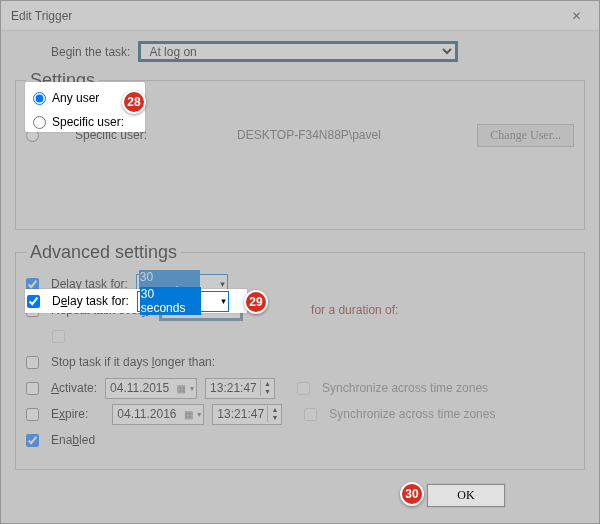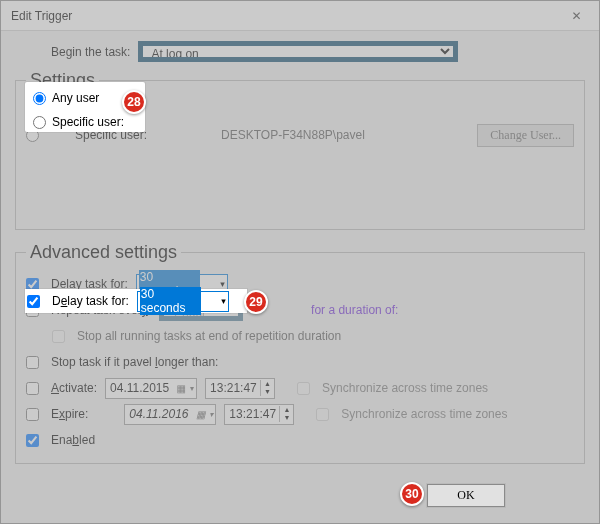--- a/index.html
+++ b/index.html
@@ -29,43 +29,43 @@
               padding:0 0 0 10px; border-bottom:1px solid #d0d0d0; background:#fff; }
   .titlebar .title { font-size:12px; }
   .titlebar .close { width:45px; height:30px; display:flex; align-items:center; justify-content:center;
                      font-size:15px; color:#333; }
 
   .body { padding:10px 14px 0 14px; }
 
   .row { display:flex; align-items:center; margin-bottom:8px; }
   .row label.lead { margin-right:8px;margin-left:36px; }
 
-  select,input[type=text] { height:21px; border:5px solid #0c4a6e; background:#fff; padding:0 4px; font-size:12px; }
+  select,input[type=text] { height:21px; border:3px solid #0c4a6e; background:#fff; padding:0 4px; font-size:12px; }
   select { padding-right:14px; }
   .combo-begin { width:320px; }
 
   fieldset { border:1px solid #b7b7b7; margin:0 0 12px 0; padding:8px 10px 30px 10px; }
   legend { padding:0 4px; font-size:18px; }
 
   .radio-row { display:flex; align-items:center; height:24px; }
   .radio-row input { margin:0 6px 0 0; }
   .user-line { display:flex; align-items:center; gap:30px; }
-  .user-value { color:#555; margin-left:44px; }
+  .user-value { color:#555; margin-left:60px; }
   .btn { height:23px; border:1px solid #8a8a8a; background:#e1e1e1; padding:0 12px; display:inline-flex; align-items:center;font-family:Liberation Serif, serif; }
   .btn.change { margin-left:auto; color:#666; background:#ddd; border-color:#aaa; }
 
   .adv-row { display:flex; align-items:center; height:26px; gap:8px; }
   .adv-row input[type=checkbox]{ margin:0 4px 0 0; }
   .sub { margin-left:26px; color:#555; }
   .date-field { width:92px; display:inline-flex; align-items:center; border:1px solid #999; height:21px; background:#fff; padding:0 2px 0 4px; gap:4px;}
   .spin { width:70px; display:inline-flex; align-items:center; border:1px solid #999; height:21px; background:#fff; padding:0 0 0 4px; }
   .spin .btns{ margin-left:auto; display:flex; flex-direction:column; }
   .spin .btns span{ font-size:7px; line-height:8px; text-align:center; width:14px; border-left:1px solid #aaa;}
   .small-combo{ width:84px; }
-  .for-label{ margin:0 6px 0 60px; color:#6d28d9;}
+  .for-label{ margin:0 6px 0 60px; color:#7f1d1d;}
   .u { text-decoration:underline; }
 
   .footer { position:absolute; left:0; right:0; bottom:0; height:46px; border-top:1px solid #c8c8c8;
             background:#f0f0f0; display:flex; align-items:center; justify-content:flex-end; gap:8px; padding-right:14px;}
   .footer .btn { width:78px; justify-content:center; }
   .footer .btn.ok { background:#e5f1fb; border-color:#0078d7; }
 
   .delay-combo { width:92px; border-color:#0078d7;gap:20px; }
   .delay-val { background:#0078d7; color:#fff; padding:0 1px; }
 
@@ -102,47 +102,46 @@
       </div>
 
       <div class="radio-row user-line">
         <input type="radio" style="">
         <span>Specific user:</span>
         <span class="user-value">DESKTOP-F34N88P\pavel</span>
         <span class="btn change">Change User...</span>
       </div>
     </fieldset>
 
-    <fieldset style="padding-bottom:10px;">
+    <fieldset style="padding-bottom:16px;">
       <legend>Advanced settings</legend>
 
       <div class="adv-row">
         <input type="checkbox" checked="" style="">
         <span><span>D</span><span class="u">e</span><span>lay task for:</span></span>
         <div class="delay-combo" style="display:inline-flex;align-items:center;height:21px;border:1px solid #0078d7;background:#fff;padding:0 2px;">
           <span class="delay-val">30 seconds</span>
           <span style="margin-left:auto;font-size:9px;">▾</span>
         </div>
       </div>
 
       <div class="adv-row">
         <input type="checkbox" style="">
         <span>Repeat task ever<span class="u">y</span>:</span>
         <select class="small-combo" disabled=""><option>1 hour</option></select>
         <span class="for-label">for a duration of:</span>
       </div>
 
       <div class="adv-row sub">
         <input type="checkbox" disabled="" style="">
-        <span>Stop all running tasks at end of repetition duration</span>
-      </div>
-
-      <div class="adv-row">
-        <input type="checkbox" style="">
-        <span><span>Stop task if it pavel </span><span class="u">l</span><span>onger than:</span></span>
+      </div>
+
+      <div class="adv-row">
+        <input type="checkbox" style="">
+        <span><span>Stop task if it days </span><span class="u">l</span><span>onger than:</span></span>
       </div>
 
       <div class="adv-row">
         <input type="checkbox" style="">
         <span><span class="u">A</span><span>ctivate:</span></span>
         <span class="date-field">
             <span>04.11.2015</span>
             <span class="cal-icon">▦</span>
             <span class="calchev">▾</span>
           </span>
@@ -153,21 +152,21 @@
               <span>▼</span>
             </span>
           </span>
         <input type="checkbox" disabled="" style="margin-left: 14px;">
         <span style="color:#777;">Synchronize across time zones</span>
       </div>
 
       <div class="adv-row">
         <input type="checkbox" style="">
         <span><span>E</span><span class="u">x</span><span>pire:</span></span>
-        <span class="date-field" style="margin-left:28px;font-style:italic;">
+        <span class="date-field" style="margin-left:16px;">
             <span>04.11.2016</span>
             <span class="cal-icon">▦</span>
             <span class="calchev">▾</span>
           </span>
         <span class="spin">
             <span>13:21:47</span>
             <span class="btns">
               <span>▲</span>
               <span>▼</span>
             </span>

